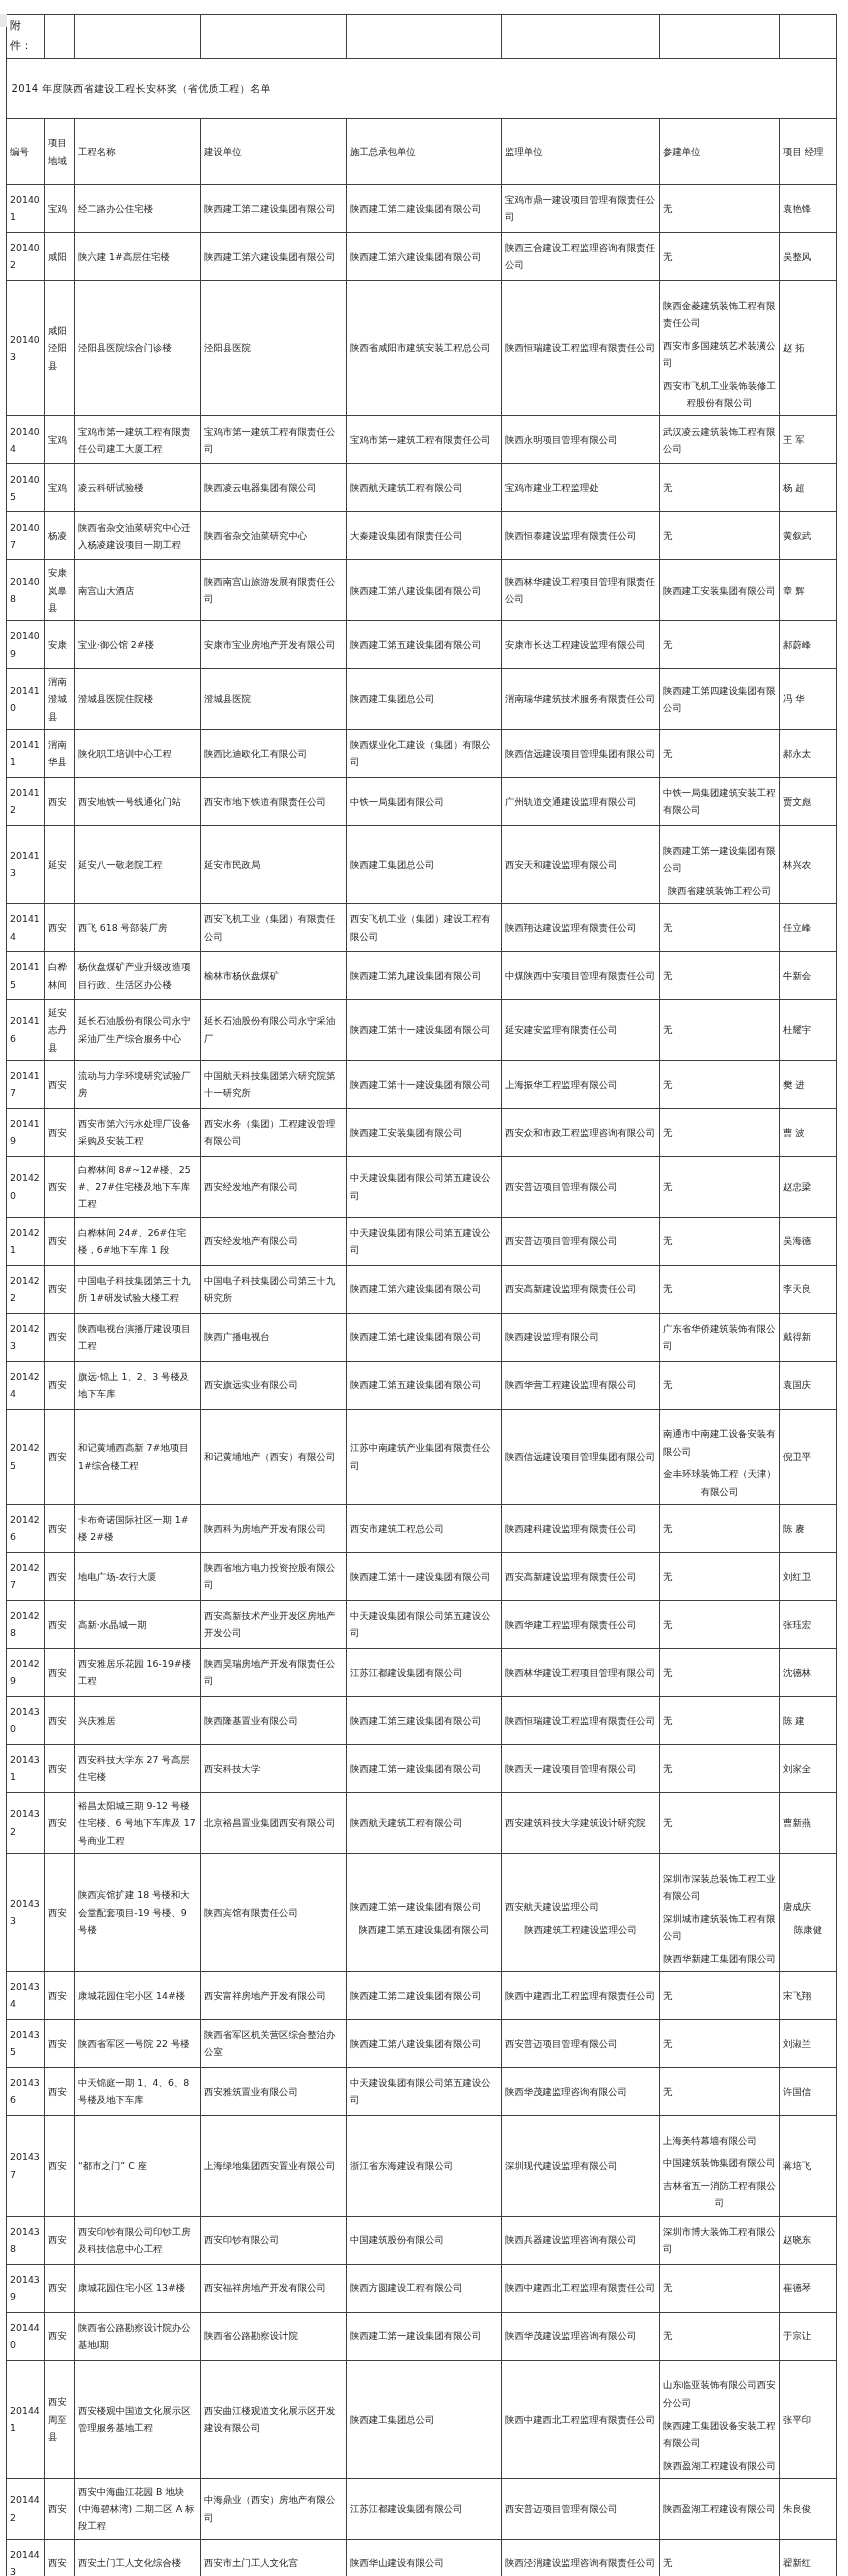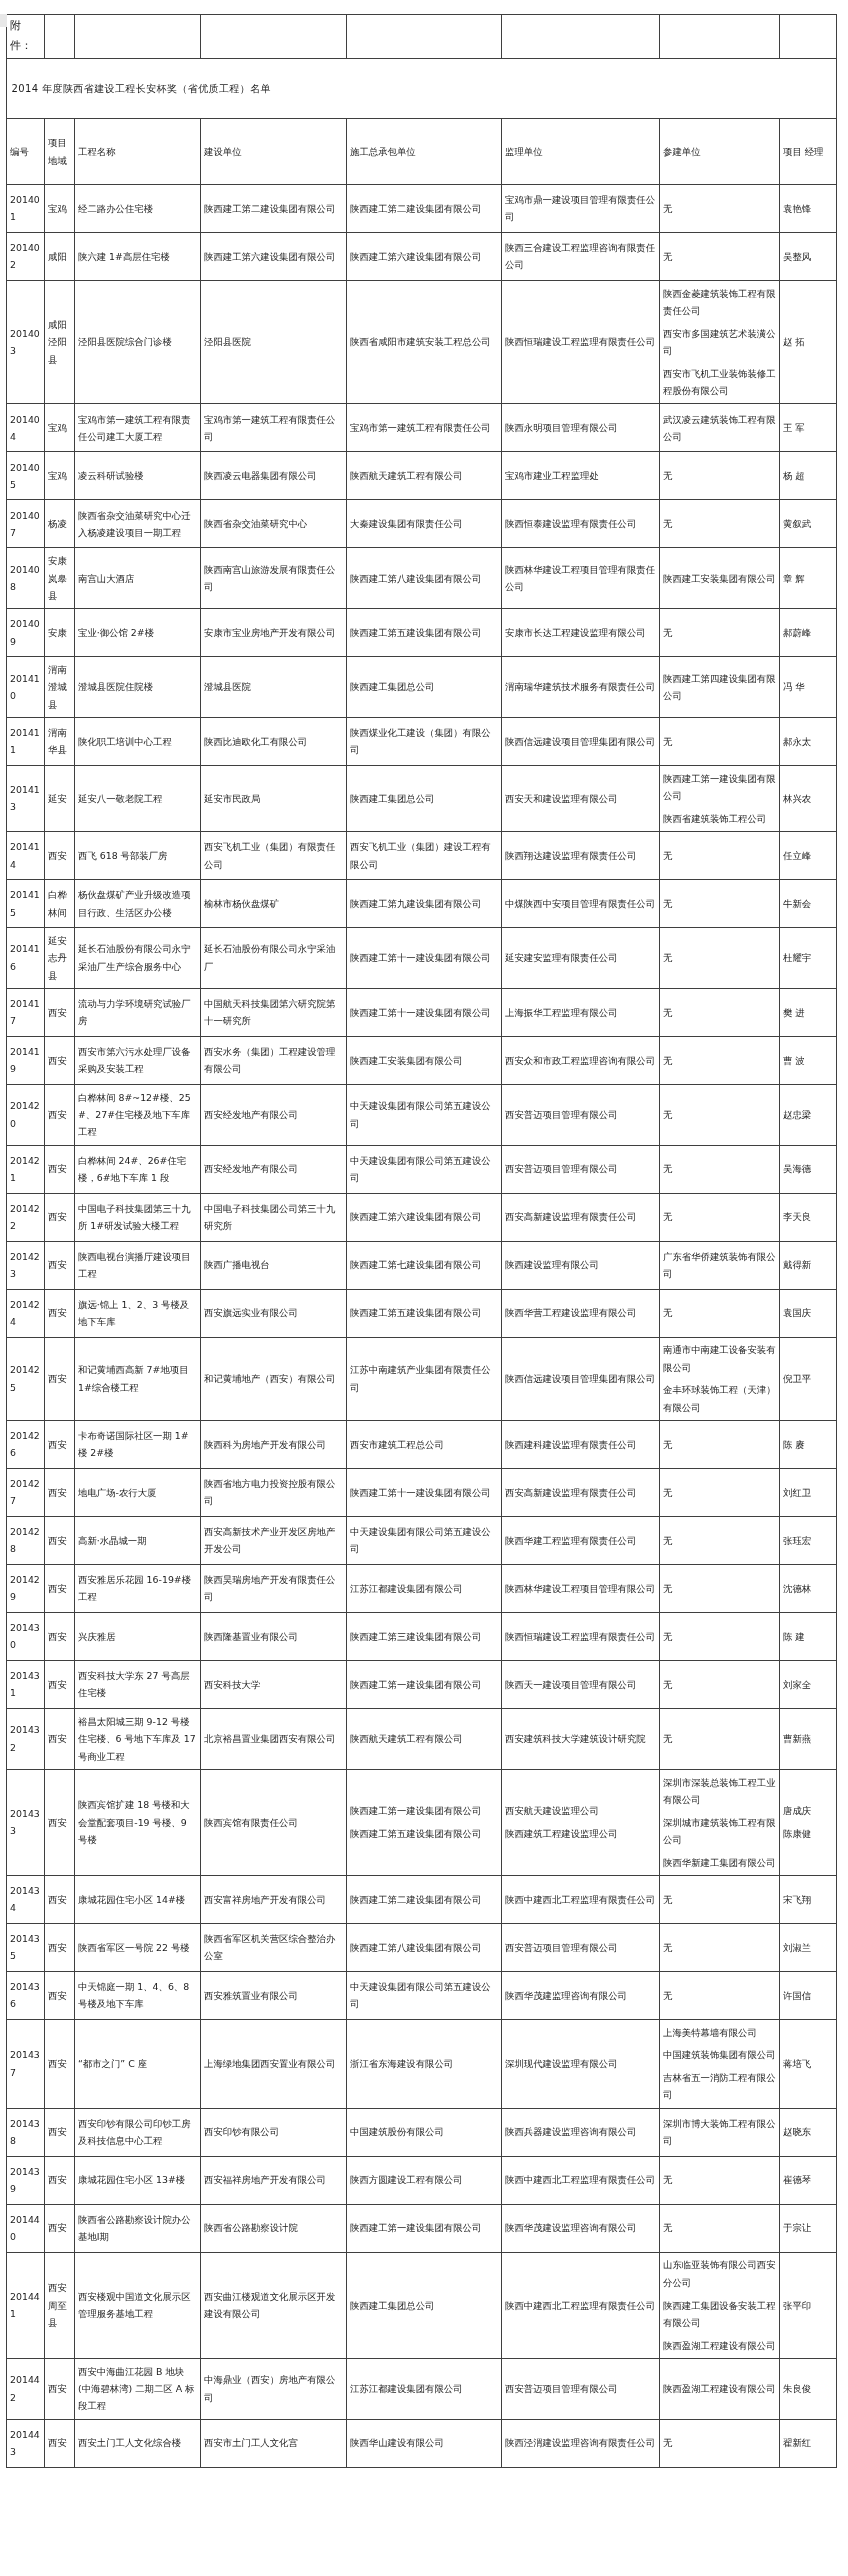--- a/index.html
+++ b/index.html
@@ -8,22 +8,22 @@
   .corner-mark { position:absolute; left:0; top:0; width:6.8px; height:13px; background:#e8e8e8; }
   table.award { border-collapse:collapse; table-layout:fixed; width:830px; margin:13.6px 6px 18px 6px; }
   table.award td, table.award th { border:0.8px solid #3f3f3f; font-size:9.4px; font-weight:normal;
        line-height:1.85; padding:3.8px 3px; vertical-align:middle; text-align:left;
        word-break:break-all; overflow-wrap:anywhere; }
   tr.attachment-row td { height:19.6px; padding:1.5px 3px; font-size:11px; }
   tr.title-row td { height:47px; font-size:10px; padding:6px 4.5px; letter-spacing:0.4px; }
   tr.header-row th { height:57px; }
   tr.data-row { height:48px; }
   td .multi-item { margin:5.3px 0; }
-  td .multi-item:first-child { margin-top:0; }
-  td .multi-item:last-child { margin-bottom:0; }
+  td .multi-item:first-child { margin-top:12px; }
+  td .multi-item:last-child { margin-bottom:0;text-align:center; }
 </style>
 </head>
 <body>
 
 <div class="page">
   <div class="corner-mark"></div>
 
   <table class="award">
     <colgroup>
       <col style="width:38px">
@@ -158,20 +158,30 @@
           <td>201411</td>
           <td>渭南华县</td>
           <td>陕化职工培训中心工程</td>
           <td>陕西比迪欧化工有限公司</td>
           <td>陕西煤业化工建设（集团）有限公司</td>
           <td>陕西信远建设项目管理集团有限公司</td>
           <td>无</td>
           <td>郝永太</td>
         </tr>
         <tr class="data-row">
+          <td>201412</td>
+          <td>西安</td>
+          <td>西安地铁一号线通化门站</td>
+          <td>西安市地下铁道有限责任公司</td>
+          <td>中铁一局集团有限公司</td>
+          <td>广州轨道交通建设监理有限公司</td>
+          <td>中铁一局集团建筑安装工程有限公司</td>
+          <td>贾文彪</td>
+        </tr>
+        <tr class="data-row">
           <td>201413</td>
           <td>延安</td>
           <td>延安八一敬老院工程</td>
           <td>延安市民政局</td>
           <td>陕西建工集团总公司</td>
           <td>西安天和建设监理有限公司</td>
           <td>
             <div class="multi-item">陕西建工第一建设集团有限公司</div>
             <div class="multi-item">陕西省建筑装饰工程公司</div>
           </td>

